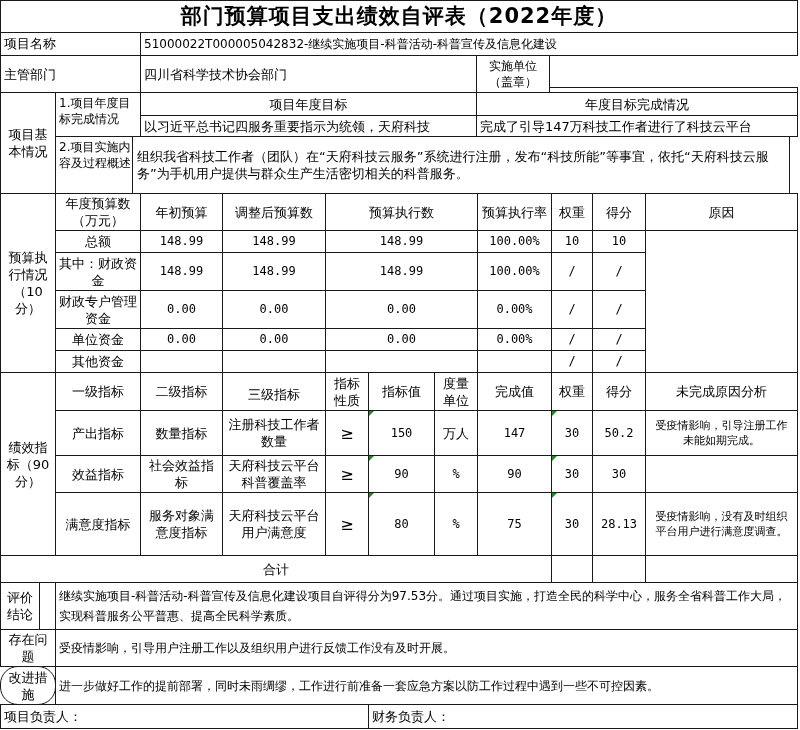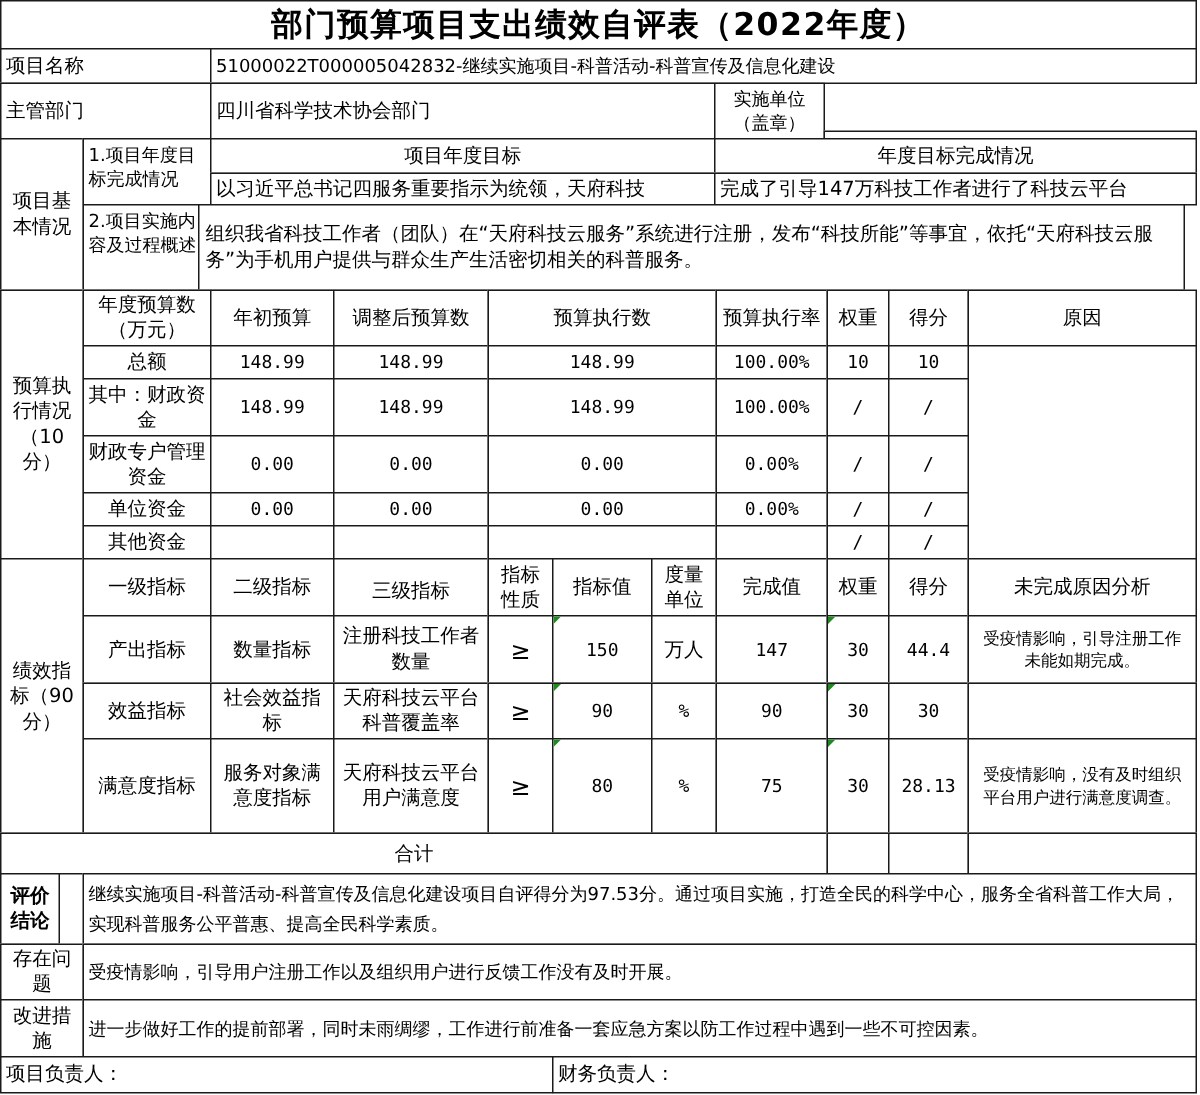--- a/index.html
+++ b/index.html
@@ -105,21 +105,21 @@
 <div class="c" style="left:645px;top:372px;width:153px;height:39px;">未完成原因分析</div>
 
 <div class="c" style="left:55px;top:410px;width:86px;height:46px;">产出指标</div>
 <div class="c" style="left:140px;top:410px;width:83px;height:46px;">数量指标</div>
 <div class="c wrap" style="left:222px;top:410px;width:104px;height:46px;">注册科技工作者数量</div>
 <div class="c" style="left:325px;top:410px;width:44px;height:46px;font-size:16px;">≥</div>
 <div class="c num tri" style="left:368px;top:410px;width:67px;height:46px;">150</div>
 <div class="c" style="left:434px;top:410px;width:44px;height:46px;">万人</div>
 <div class="c num" style="left:477px;top:410px;width:75px;height:46px;">147</div>
 <div class="c num tri" style="left:551px;top:410px;width:42px;height:46px;">30</div>
-<div class="c num" style="left:592px;top:410px;width:54px;height:46px;">44.4</div>
+<div class="c num" style="left:592px;top:410px;width:54px;height:46px;">50.2</div>
 <div class="c wrap tiny" style="left:645px;top:410px;width:153px;height:46px;padding:0 6px;">受疫情影响，引导注册工作未能如期完成。</div>
 
 <div class="c" style="left:55px;top:455px;width:86px;height:38px;">效益指标</div>
 <div class="c wrap" style="left:140px;top:455px;width:83px;height:38px;">社会效益指标</div>
 <div class="c wrap" style="left:222px;top:455px;width:104px;height:38px;">天府科技云平台科普覆盖率</div>
 <div class="c" style="left:325px;top:455px;width:44px;height:38px;font-size:16px;">≥</div>
 <div class="c num tri" style="left:368px;top:455px;width:67px;height:38px;">90</div>
 <div class="c num" style="left:434px;top:455px;width:44px;height:38px;">%</div>
 <div class="c num" style="left:477px;top:455px;width:75px;height:38px;">90</div>
 <div class="c num tri" style="left:551px;top:455px;width:42px;height:38px;">30</div>
@@ -135,23 +135,23 @@
 <div class="c num" style="left:477px;top:492px;width:75px;height:64px;">75</div>
 <div class="c num tri" style="left:551px;top:492px;width:42px;height:64px;">30</div>
 <div class="c num" style="left:592px;top:492px;width:54px;height:64px;">28.13</div>
 <div class="c wrap tiny" style="left:645px;top:492px;width:153px;height:64px;padding:0 6px;">受疫情影响，没有及时组织平台用户进行满意度调查。</div>
 
 <div class="c" style="left:0;top:555px;width:552px;height:28px;">合计</div>
 <div class="c" style="left:551px;top:555px;width:42px;height:28px;"></div>
 <div class="c" style="left:592px;top:555px;width:54px;height:28px;"></div>
 <div class="c" style="left:645px;top:555px;width:153px;height:28px;"></div>
 
-<div class="c wrap" style="left:0;top:582px;width:40px;height:48px;padding:0 6px;font-weight:bold;">评价结论</div>
+<div class="c wrap" style="left:0;top:582px;width:40px;height:48px;padding:0 6px;">评价结论</div>
 <div class="c l wrap small" style="left:55px;top:582px;width:743px;height:48px;line-height:20px;">继续实施项目-科普活动-科普宣传及信息化建设项目自评得分为97.53分。通过项目实施，打造全民的科学中心，服务全省科普工作大局，实现科普服务公平普惠、提高全民科学素质。</div>
 
 <div class="c wrap" style="left:0;top:629px;width:56px;height:38px;padding:0 6px;">存在问题</div>
 <div class="c l small" style="left:55px;top:629px;width:743px;height:38px;text-align:right;">受疫情影响，引导用户注册工作以及组织用户进行反馈工作没有及时开展。</div>
 
-<div class="c wrap" style="left:0;top:666px;width:56px;height:39px;padding:0 6px;">改进措施</div>
+<div class="c wrap" style="left:0;top:666px;width:56px;height:39px;padding:0 6px;border-radius:18px;">改进措施</div>
 <div class="c l small" style="left:55px;top:666px;width:743px;height:39px;">进一步做好工作的提前部署，同时未雨绸缪，工作进行前准备一套应急方案以防工作过程中遇到一些不可控因素。</div>
 
 <div class="c l" style="left:0;top:704px;width:369px;height:25px;">项目负责人：</div>
 <div class="c l" style="left:368px;top:704px;width:430px;height:25px;">财务负责人：</div>
 
 </body></html>

